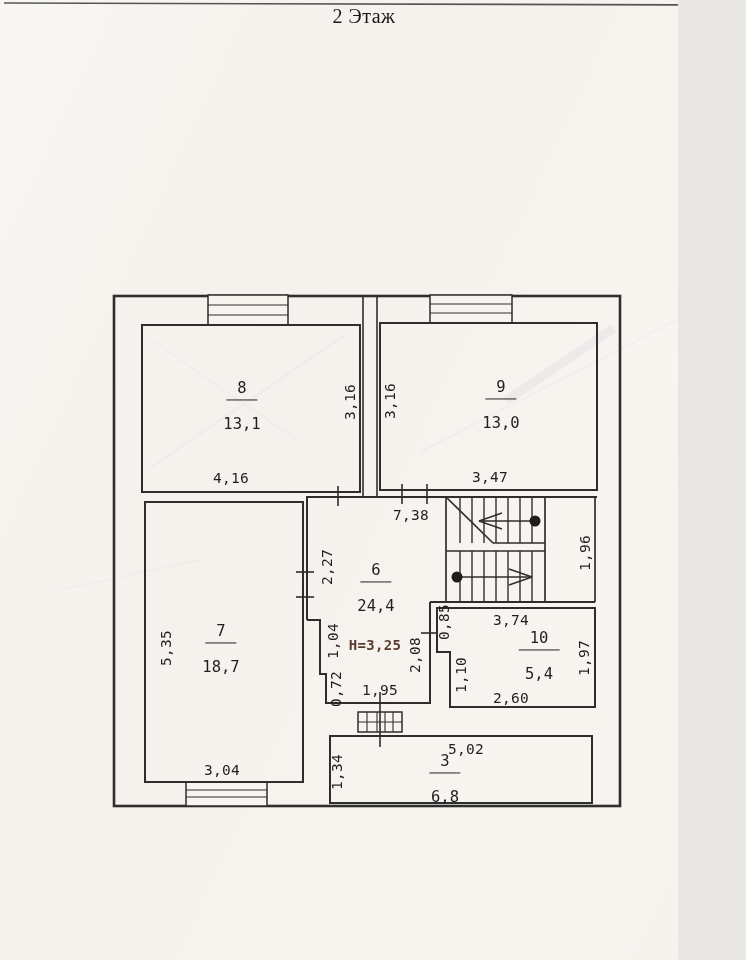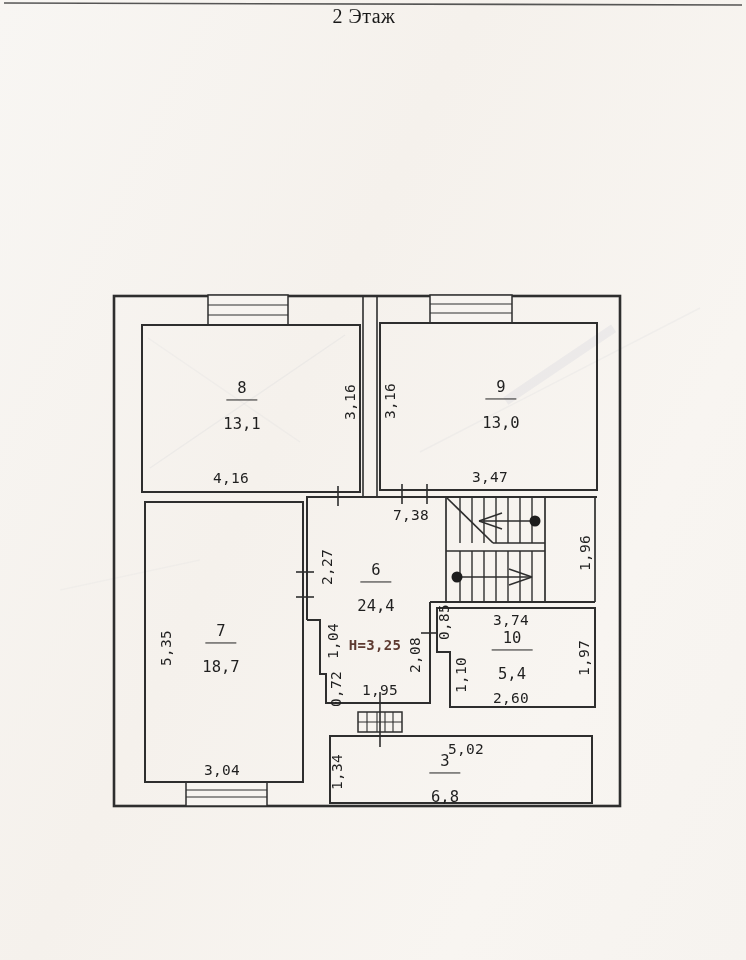--- a/index.html
+++ b/index.html
@@ -1,17 +1,17 @@
 <!DOCTYPE html>
 <html><head>
 <meta charset="utf-8">
 <style>
   html,body{margin:0;padding:0;background:#e9e7e4;}
   .sheet{
-    position:relative;width:746px;height:960px;overflow:hidden;
+    position:relative;width:678px;height:960px;overflow:hidden;
     background:linear-gradient(115deg,#f8f6f3 0%,#f5f1ec 40%,#f8f5f1 75%,#f6f3ef 100%);
     font-family:"DejaVu Sans Mono","Liberation Mono",monospace;
     color:#1f1f1f;
   }
   .plan-svg{position:absolute;left:0;top:0;}
   .title{
     position:absolute;left:364px;top:16px;transform:translate(-50%,-50%);
     font-family:"Liberation Serif",serif;font-size:20px;color:#181818;
     letter-spacing:.5px;white-space:nowrap;
   }
@@ -168,21 +168,21 @@
     <span class="rarea">13,0</span>
   </div>
   <div class="room-label" style="left:376px;top:589px">
     <span class="rnum">6</span>
     <span class="rarea">24,4</span>
   </div>
   <div class="room-label" style="left:221px;top:650px">
     <span class="rnum">7</span>
     <span class="rarea">18,7</span>
   </div>
-  <div class="room-label" style="left:512px;top:657px">
+  <div class="room-label" style="left:539px;top:657px">
     <span class="rnum">10</span>
     <span class="rarea">5,4</span>
   </div>
   <div class="room-label" style="left:445px;top:780px">
     <span class="rnum">3</span>
     <span class="rarea">6,8</span>
   </div>
 
   <div class="lbl height-note" style="left:375px;top:645px">H=3,25</div>
 

